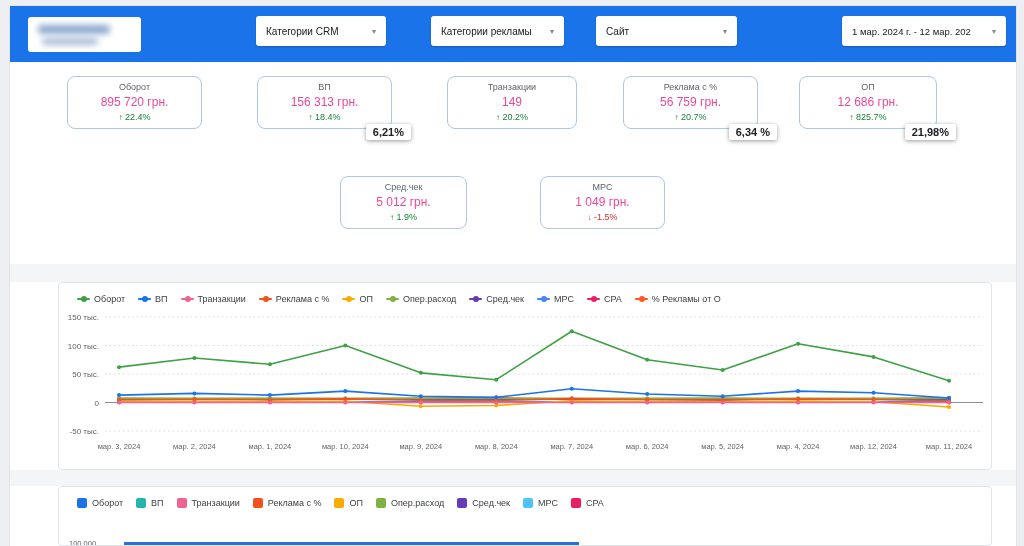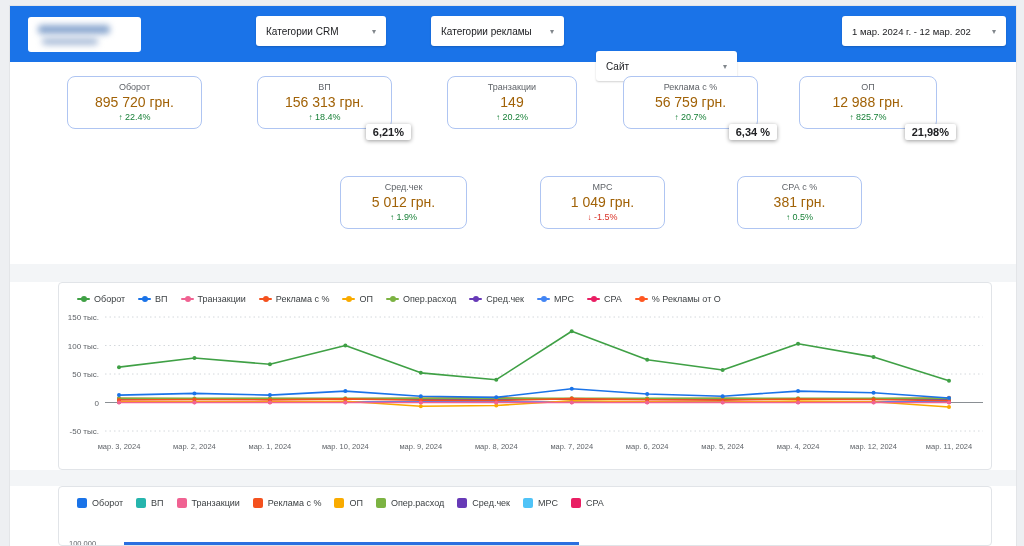--- a/index.html
+++ b/index.html
@@ -14,21 +14,21 @@
   .logo .b2{position:absolute;left:14px;top:21px;width:56px;height:7px;background:#a9bcd8;border-radius:4px;filter:blur(3px)}
   .chip{position:absolute;top:10px;height:30px;background:#fff;border-radius:3px;display:flex;align-items:center;
         justify-content:space-between;padding:0 10px;box-sizing:border-box;font-size:10px;color:#202124;
         cursor:pointer;box-shadow:0 1px 2px rgba(0,0,0,.18)}
   .caret{color:#80868b;font-size:8px;margin-left:8px}
   .date-chip{right:10px;width:164px;font-size:9.5px}
   
   .kpi-card{position:absolute;height:53px;background:#fff;border:1px solid #afc5f2;border-radius:8px;
             display:flex;flex-direction:column;align-items:center;justify-content:center;box-sizing:border-box}
   .kpi-title{font-size:9px;color:#5f6368;line-height:11px}
-  .kpi-value{font-size:14px;color:#a16207;line-height:19px}
+  .kpi-value{font-size:12px;color:#ec4899;line-height:19px}
   .kpi-delta{font-size:9px;line-height:11px}
   .kpi-delta.up{color:#188038}
   .kpi-delta.down{color:#d93025}
   .kpi-delta .arrow{font-size:8px}
   .badge{position:absolute;right:-20px;bottom:-12px;background:#fff;padding:2px 7px;font-size:11px;font-weight:700;
          color:#202124;box-shadow:0 1px 4px rgba(0,0,0,.4);border-radius:2px;white-space:nowrap}
   
   .sep{position:absolute;left:0;width:100%;background:#f3f5f7}
   .sep1{top:258px;height:18px}
   .sep2{top:464px;height:16px}
@@ -61,21 +61,21 @@
     </div>
     <div>
         <div class="chip" style="left: 246px; width: 130px;">
           <span>Категории CRM</span>
           <span class="caret">▾</span>
         </div>
         <div class="chip" style="left: 421px; width: 133px;">
           <span>Категории рекламы</span>
           <span class="caret">▾</span>
         </div>
-        <div class="chip" style="left: 586px; width: 141px; margin-top: 35px;">
+        <div class="chip" style="left: 586px; width: 141px;">
           <span>Сайт</span>
           <span class="caret">▾</span>
         </div>
       </div>
     <div class="chip date-chip">
       <span>1 мар. 2024 г. - 12 мар. 202</span>
       <span class="caret">▾</span>
     </div>
   </div>
 
@@ -341,32 +341,27 @@
       <div class="kpi-delta up"><span class="arrow">↑</span> 20.2%</div>
     </div>
     <div class="kpi-card" style="left: 613px; width: 135px; top: 70px;">
       <div class="kpi-title">Реклама с %</div>
       <div class="kpi-value">56 759 грн.</div>
       <div class="kpi-delta up"><span class="arrow">↑</span> 20.7%</div>
       <div class="badge">6,34 %</div>
     </div>
     <div class="kpi-card" style="left: 789px; width: 138px; top: 70px;">
       <div class="kpi-title">ОП</div>
-      <div class="kpi-value">12 988 грн.</div>
+      <div class="kpi-value">12 686 грн.</div>
       <div class="kpi-delta up"><span class="arrow">↑</span> 825.7%</div>
       <div class="badge">21,98%</div>
     </div>
     <div class="kpi-card" style="left: 330px; width: 127px; top: 170px;">
       <div class="kpi-title">Сред.чек</div>
       <div class="kpi-value">5 012 грн.</div>
       <div class="kpi-delta up"><span class="arrow">↑</span> 1.9%</div>
     </div>
     <div class="kpi-card" style="left: 530px; width: 125px; top: 170px;">
       <div class="kpi-title">МРС</div>
       <div class="kpi-value">1 049 грн.</div>
       <div class="kpi-delta down"><span class="arrow">↓</span> -1.5%</div>
     </div>
-    <div class="kpi-card" style="left: 727px; width: 125px; top: 170px;">
-      <div class="kpi-title">СРА с %</div>
-      <div class="kpi-value">381 грн.</div>
-      <div class="kpi-delta up"><span class="arrow">↑</span> 0.5%</div>
-    </div>
   </div>
 
 </body></html>

